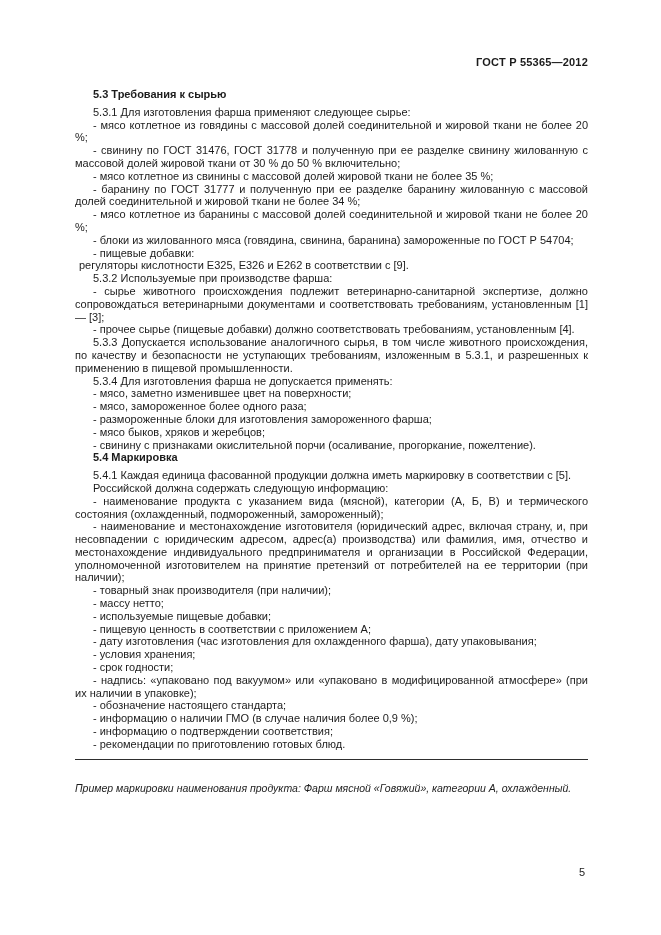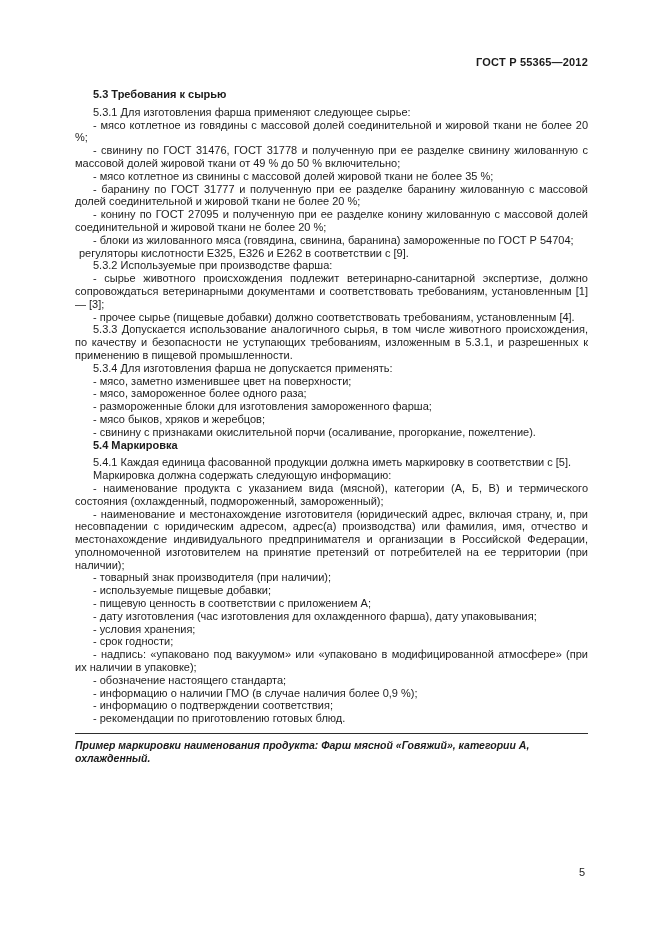--- a/index.html
+++ b/index.html
@@ -32,22 +32,22 @@
   .para { text-indent: 18px; }
   .para.small-indent { text-indent: 4px; }
   .section-heading {
     font-weight: bold;
     margin-bottom: 5px;
   }
   .section + .section { }
   .example {
     margin-top: 8px;
     border-top: 1px solid #2e2e2e;
-    padding-top: 5px;
-    font-weight: bold;
+    padding-top: 22px;
+    font-weight: normal;
     font-style: italic;
     font-size: 10.5px;
     text-indent: 0;
     text-align: left;
   }
   .page-number {
     position: absolute;
     right: 76px;
     top: 866px;
     font-size: 11px;
@@ -60,47 +60,49 @@
 
   <div class="doc-header">ГОСТ Р 55365—2012</div>
 
   <div class="body-text">
 
     <section class="section">
       <p class="para section-heading">5.3 Требования к сырью</p>
       <div>
           <p class="para">5.3.1 Для изготовления фарша применяют следующее сырье:</p>
           <p class="para">- мясо котлетное из говядины с массовой долей соединительной и жировой ткани не более 20 %;</p>
-          <p class="para">- свинину по ГОСТ 31476, ГОСТ 31778 и полученную при ее разделке свинину жилованную с массовой долей жировой ткани от 49 % до 50 % включительно;</p>
+          <p class="para">- свинину по ГОСТ 31476, ГОСТ 31778 и полученную при ее разделке свинину жилованную с массовой долей жировой ткани от 30 % до 50 % включительно;</p>
           <p class="para">- мясо котлетное из свинины с массовой долей жировой ткани не более 35 %;</p>
-          <p class="para">- баранину по ГОСТ 31777 и полученную при ее разделке баранину жилованную с массовой долей соединительной и жировой ткани не более 20 %;</p>
-          <p class="para">- конину по ГОСТ 27095 и полученную при ее разделке конину жилованную с массовой долей соединительной и жировой ткани не более 20 %;</p>
+          <p class="para">- баранину по ГОСТ 31777 и полученную при ее разделке баранину жилованную с массовой долей соединительной и жировой ткани не более 34 %;</p>
+          <p class="para">- мясо котлетное из баранины с массовой долей соединительной и жировой ткани не более 20 %;</p>
           <p class="para">- блоки из жилованного мяса (говядина, свинина, баранина) замороженные по ГОСТ Р 54704;</p>
+          <p class="para">- пищевые добавки:</p>
           <p class="para small-indent">регуляторы кислотности Е325, Е326 и Е262 в соответствии с [9].</p>
           <p class="para">5.3.2 Используемые при производстве фарша:</p>
           <p class="para">- сырье животного происхождения подлежит ветеринарно-санитарной экспертизе, должно сопровождаться ветеринарными документами и соответствовать требованиям, установленным [1] — [3];</p>
           <p class="para">- прочее сырье (пищевые добавки) должно соответствовать требованиям, установленным [4].</p>
           <p class="para">5.3.3 Допускается использование аналогичного сырья, в том числе животного происхождения, по качеству и безопасности не уступающих требованиям, изложенным в 5.3.1, и разрешенных к применению в пищевой промышленности.</p>
           <p class="para">5.3.4 Для изготовления фарша не допускается применять:</p>
           <p class="para">- мясо, заметно изменившее цвет на поверхности;</p>
           <p class="para">- мясо, замороженное более одного раза;</p>
           <p class="para">- размороженные блоки для изготовления замороженного фарша;</p>
           <p class="para">- мясо быков, хряков и жеребцов;</p>
           <p class="para">- свинину с признаками окислительной порчи (осаливание, прогоркание, пожелтение).</p>
         </div>
     </section>
 
     <section class="section">
       <p class="para section-heading">5.4 Маркировка</p>
       <div>
           <p class="para">5.4.1 Каждая единица фасованной продукции должна иметь маркировку в соответствии с [5].</p>
-          <p class="para">Маркировка должна содержать следующую информацию:</p>
+          <p class="para">Российской должна содержать следующую информацию:</p>
           <p class="para">- наименование продукта с указанием вида (мясной), категории (А, Б, В) и термического состояния (охлажденный, подмороженный, замороженный);</p>
           <p class="para">- наименование и местонахождение изготовителя (юридический адрес, включая страну, и, при несовпадении с юридическим адресом, адрес(а) производства) или фамилия, имя, отчество и местонахождение индивидуального предпринимателя и организации в Российской Федерации, уполномоченной изготовителем на принятие претензий от потребителей на ее территории (при наличии);</p>
           <p class="para">- товарный знак производителя (при наличии);</p>
+          <p class="para">- массу нетто;</p>
           <p class="para">- используемые пищевые добавки;</p>
           <p class="para">- пищевую ценность в соответствии с приложением А;</p>
           <p class="para">- дату изготовления (час изготовления для охлажденного фарша), дату упаковывания;</p>
           <p class="para">- условия хранения;</p>
           <p class="para">- срок годности;</p>
           <p class="para">- надпись: «упаковано под вакуумом» или «упаковано в модифицированной атмосфере» (при их наличии в упаковке);</p>
           <p class="para">- обозначение настоящего стандарта;</p>
           <p class="para">- информацию о наличии ГМО (в случае наличия более 0,9 %);</p>
           <p class="para">- информацию о подтверждении соответствия;</p>
           <p class="para">- рекомендации по приготовлению готовых блюд.</p>

